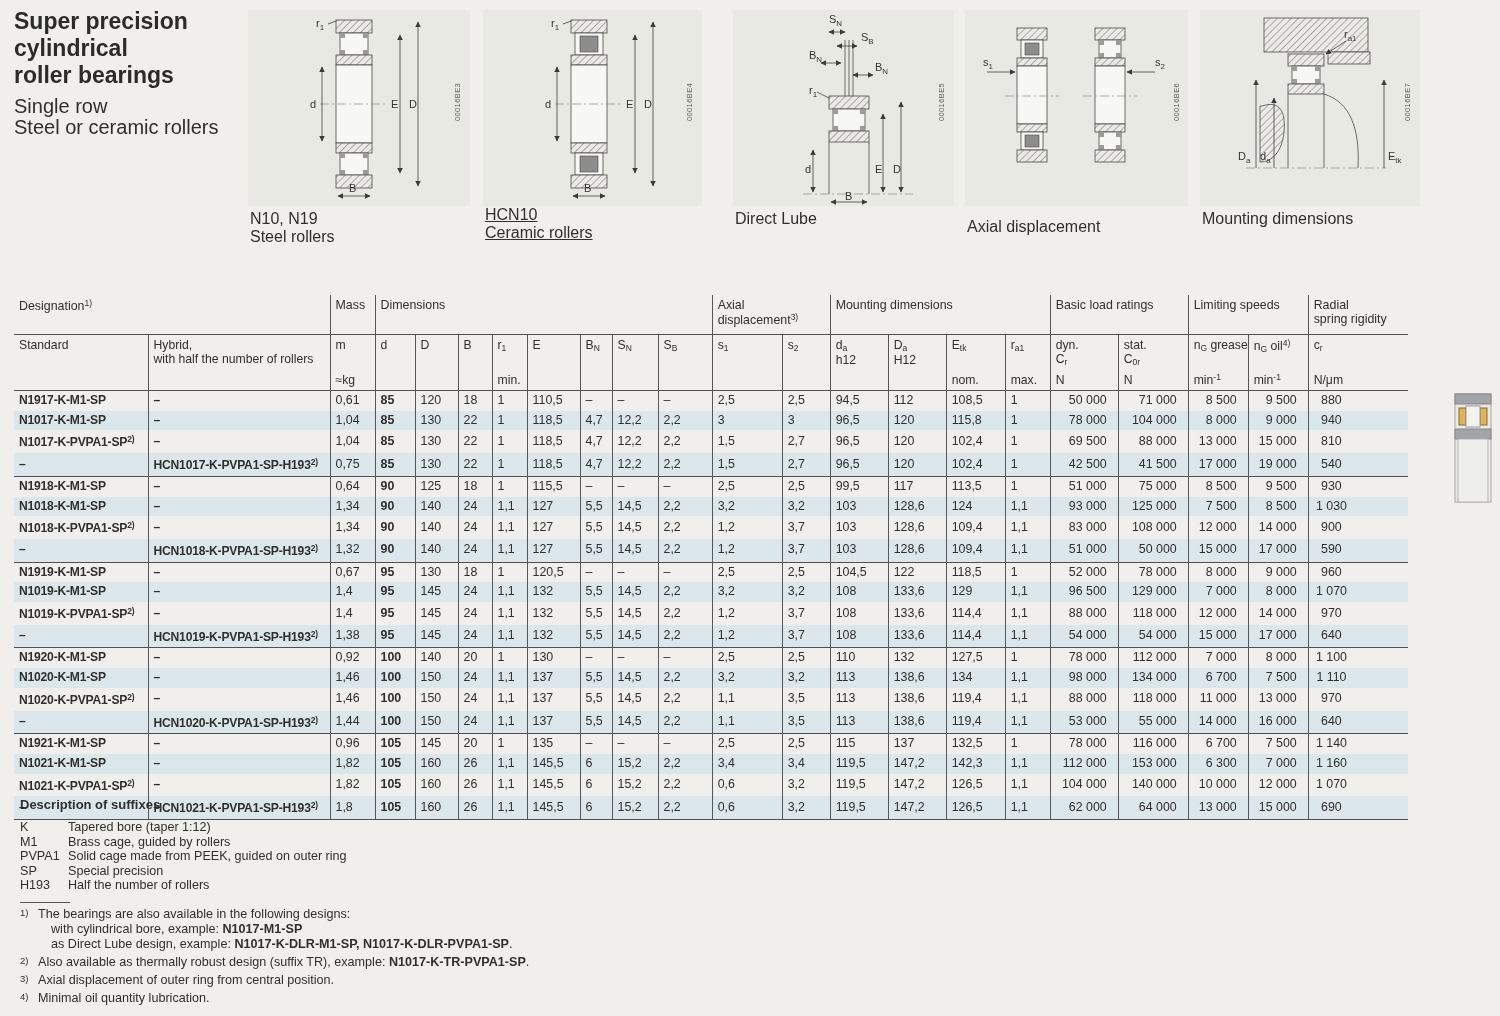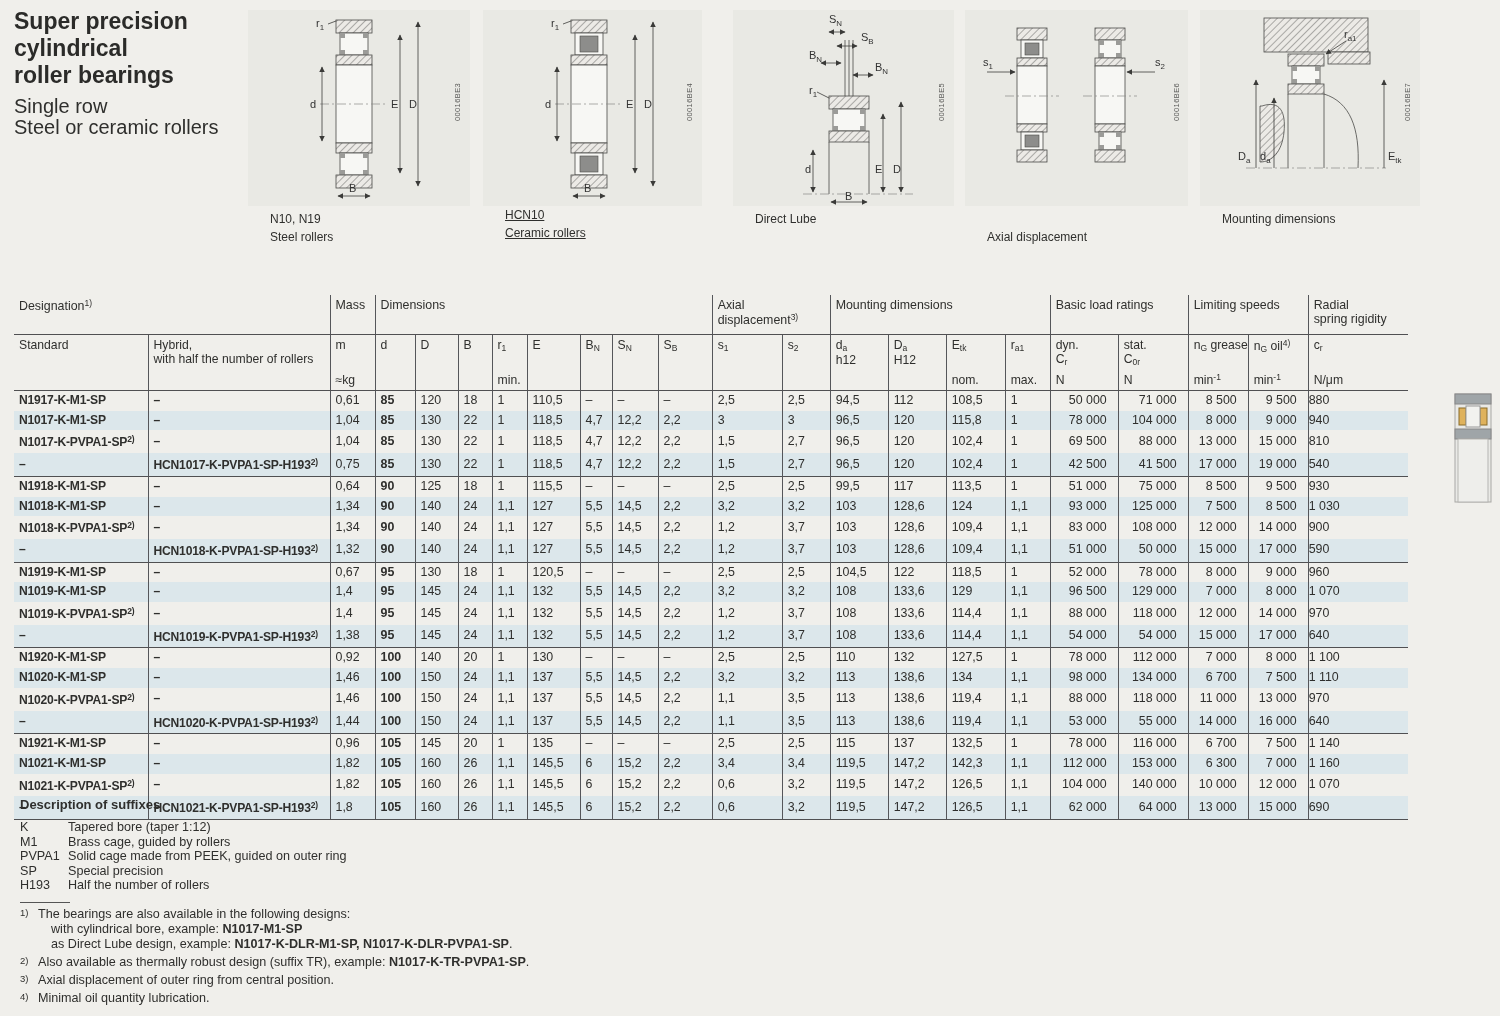--- a/index.html
+++ b/index.html
@@ -7,21 +7,21 @@
     width:1500px;height:1016px;position:relative;overflow:hidden;
     background:#f0efeb;color:#2f2f2d;
     font-family:"Liberation Sans", sans-serif;
   }
   .abs{position:absolute;}
   
   #page-title{left:14px;top:8px;font-size:23px;font-weight:bold;line-height:27px;color:#2b2b29;}
   #page-subtitle{left:14px;top:96px;font-size:20px;line-height:21px;}
   
   .fig{background:#e9e9e4;display:block;}
-  .figcap{position:absolute;font-size:12px;line-height:18px;color:#2f2f2d;margin-left:20px;}
+  .figcap{position:absolute;font-size:16px;line-height:18px;color:#2f2f2d;}
   .hat{fill:url(#hat);stroke:#4a4a48;stroke-width:.8;}
   .wt{fill:#f7f7f4;stroke:#4a4a48;stroke-width:.8;}
   .sq{fill:#9b9b98;}
   .dk{fill:#8d8d8b;stroke:#4a4a48;stroke-width:.6;}
   .cl{stroke:#8a8a88;stroke-width:.7;stroke-dasharray:9 3 2 3;}
   .dim{stroke:#3c3c3a;stroke-width:.8;fill:none;}
   .thin{stroke:#4a4a48;stroke-width:.8;fill:none;}
   .dl{font-size:11px;fill:#333;}
   .code{font-size:7.5px;fill:#5a5a58;letter-spacing:.4px;}
   
@@ -34,21 +34,21 @@
   .hB{height:32px;vertical-align:top;padding:3px 0 0 5px;font-size:12.2px;}
   .hC{height:17px;vertical-align:bottom;padding:0 0 3px 5px;font-size:12.2px;border-bottom:1px solid #505052;}
   .nw{white-space:nowrap;overflow:hidden;margin-left:20px;}
   tbody td{height:19.7px;line-height:19.7px;padding:0 0 0 5px;font-size:12.4px;white-space:nowrap;overflow:hidden;}
   tbody td+td{border-left:1px solid #55565a;}
   tbody tr.gstart td{border-top:1px solid #505052;}
   tbody tr:last-child td{border-bottom:1px solid #505052;}
   tbody tr.tint{background:#dce7eb;}
   tbody td:nth-child(18),tbody td:nth-child(19),tbody td:nth-child(20),tbody td:nth-child(21){
     text-align:right;padding-left:0;padding-right:11px;}
-  tbody td:nth-child(22){text-align:left;padding-left:0;padding-right:54px;}
+  tbody td:nth-child(22){text-align:center;padding-left:0;padding-right:54px;}
   .b{font-weight:bold;}
   .des{font-size:12.1px;letter-spacing:-0.2px;}
   sub{font-size:8.5px;vertical-align:-2px;}
   sup{font-size:8.5px;vertical-align:4px;}
   
   #footer{position:absolute;left:20px;top:797px;width:780px;font-size:12.6px;}
   .sfx-h{font-weight:bold;font-size:13px;margin-bottom:8px;}
   .sfx-row{line-height:14.6px;}
   .sfx-term{display:inline-block;width:48px;}
   #fn-sep{width:50px;border-top:1px solid #555;margin:9px 0 4px 0;}
@@ -215,21 +215,21 @@
       <rect class="sq" x="151" y="122" width="5" height="5"></rect>
     <rect class="sq" x="134" y="135" width="5" height="5"></rect>
       <rect class="sq" x="151" y="135" width="5" height="5"></rect>
     <rect class="hat" x="130" y="140" width="30" height="12"></rect>
     <line class="cl" x1="118" y1="86" x2="172" y2="86"></line>
     <text class="dl fmt" x="190" y="56"><tspan>s</tspan><tspan dy="3" font-size="72%">2</tspan></text>
     <line class="dim" x1="190" y1="62" x2="162" y2="62" marker-end="url(#ar)"></line>
     <text class="code" transform="translate(214,92) rotate(-90)" text-anchor="middle">00016BE6</text>
   </svg>
 </div>
-<div class="figcap" style="left:967px;top:228px;">
+<div class="figcap" style="left:967px;top:218px;">
   <div>Axial displacement</div>
 </div>
 
 <div class="abs" style="left:1200px;top:10px;">
   <svg class="fig" width="220" height="196" viewBox="0 0 220 196">
     <rect class="hat" x="64" y="8" width="104" height="34"></rect>
     <rect class="hat" x="128" y="42" width="42" height="12"></rect>
     <rect class="hat" x="88" y="44" width="36" height="12"></rect>
     <rect class="wt" x="92" y="56" width="28" height="18"></rect>
     <rect class="sq" x="92" y="56" width="5" height="5"></rect>

